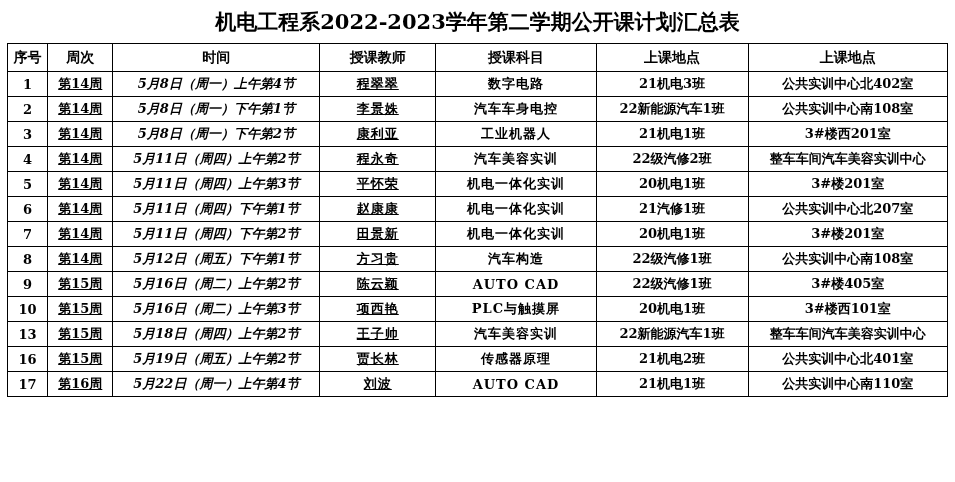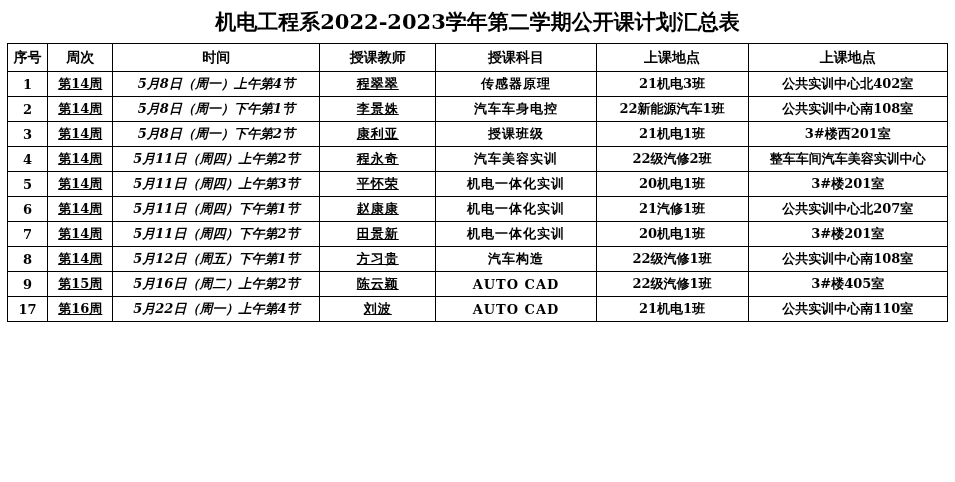--- a/index.html
+++ b/index.html
@@ -100,39 +100,39 @@
         <th>上课地点</th>
         <th>上课地点</th>
       </tr>
     </thead>
     <tbody id="schedule-body">
         <tr>
           <td class="idx">1</td>
           <td class="week">第14周</td>
           <td class="time">5月8日（周一）上午第4节</td>
           <td class="teach">程翠翠</td>
-          <td class="subj">传感器原理</td>
+          <td class="subj">数字电路</td>
           <td class="klass">21机电3班</td>
           <td class="room">公共实训中心北402室</td>
         </tr>
         <tr>
           <td class="idx">2</td>
           <td class="week">第14周</td>
           <td class="time">5月8日（周一）下午第1节</td>
           <td class="teach">李景姝</td>
           <td class="subj">汽车车身电控</td>
           <td class="klass">22新能源汽车1班</td>
           <td class="room">公共实训中心南108室</td>
         </tr>
         <tr>
           <td class="idx">3</td>
           <td class="week">第14周</td>
           <td class="time">5月8日（周一）下午第2节</td>
           <td class="teach">康利亚</td>
-          <td class="subj">授课班级</td>
+          <td class="subj">工业机器人</td>
           <td class="klass">21机电1班</td>
           <td class="room">3#楼西201室</td>
         </tr>
         <tr>
           <td class="idx">4</td>
           <td class="week">第14周</td>
           <td class="time">5月11日（周四）上午第2节</td>
           <td class="teach">程永奇</td>
           <td class="subj">汽车美容实训</td>
           <td class="klass">22级汽修2班</td>
@@ -175,20 +175,47 @@
           <td class="room">公共实训中心南108室</td>
         </tr>
         <tr>
           <td class="idx">9</td>
           <td class="week">第15周</td>
           <td class="time">5月16日（周二）上午第2节</td>
           <td class="teach">陈云颖</td>
           <td class="subj">AUTO CAD</td>
           <td class="klass">22级汽修1班</td>
           <td class="room">3#楼405室</td>
+        </tr>
+        <tr>
+          <td class="idx">10</td>
+          <td class="week">第15周</td>
+          <td class="time">5月16日（周二）上午第3节</td>
+          <td class="teach">项西艳</td>
+          <td class="subj">PLC与触摸屏</td>
+          <td class="klass">20机电1班</td>
+          <td class="room">3#楼西101室</td>
+        </tr>
+        <tr>
+          <td class="idx">13</td>
+          <td class="week">第15周</td>
+          <td class="time">5月18日（周四）上午第2节</td>
+          <td class="teach">王子帅</td>
+          <td class="subj">汽车美容实训</td>
+          <td class="klass">22新能源汽车1班</td>
+          <td class="room">整车车间汽车美容实训中心</td>
+        </tr>
+        <tr>
+          <td class="idx">16</td>
+          <td class="week">第15周</td>
+          <td class="time">5月19日（周五）上午第2节</td>
+          <td class="teach">贾长林</td>
+          <td class="subj">传感器原理</td>
+          <td class="klass">21机电2班</td>
+          <td class="room">公共实训中心北401室</td>
         </tr>
         <tr>
           <td class="idx">17</td>
           <td class="week">第16周</td>
           <td class="time">5月22日（周一）上午第4节</td>
           <td class="teach">刘波</td>
           <td class="subj">AUTO CAD</td>
           <td class="klass">21机电1班</td>
           <td class="room">公共实训中心南110室</td>
         </tr>

